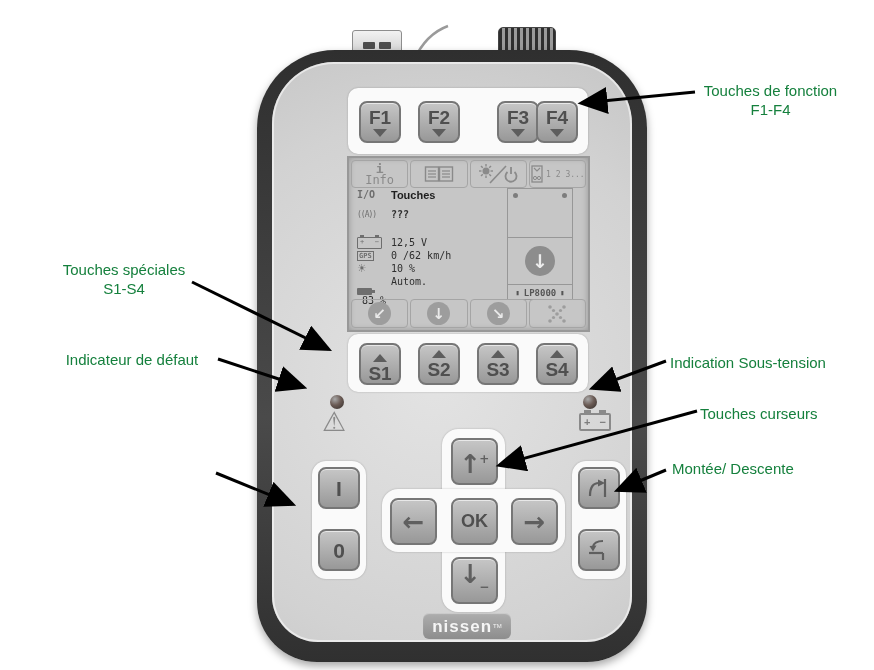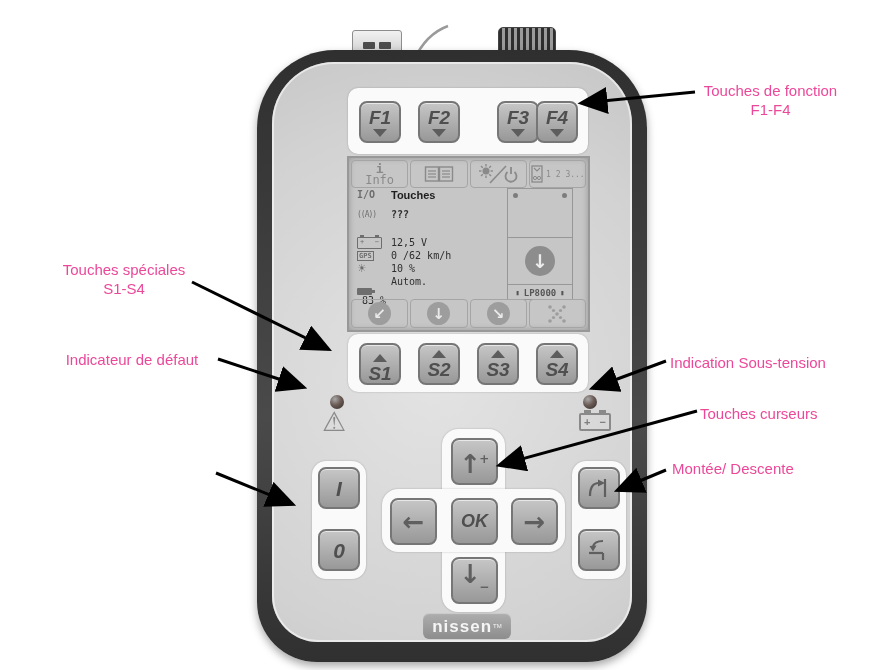--- a/index.html
+++ b/index.html
@@ -1,20 +1,20 @@
 <!DOCTYPE html>
 <html><head>
 <meta charset="utf-8">
 <style>
   html,body{margin:0;padding:0;background:#fff;}
   .canvas{position:relative;width:874px;height:670px;background:#fff;overflow:hidden;
           font-family:"Liberation Sans",sans-serif;color:#111;}
 
   
-  .ann{position:absolute;font-size:15px;line-height:19px;color:#ec4899;}
+  .ann{position:absolute;font-size:15px;line-height:19px;color:#15803d;}
   .ann.center{text-align:center;}
   svg.arrows{position:absolute;left:0;top:0;z-index:6;pointer-events:none;}
 
   
   .conn-left{position:absolute;left:352px;top:30px;width:48px;height:28px;background:linear-gradient(180deg,#f2f2f2,#c9c9c9);
              border:1px solid #8d8d8d;border-radius:3px;z-index:0;display:flex;gap:4px;justify-content:center;align-items:center;}
   .conn-left .slot{width:12px;height:7px;background:#4d4d4d;border-radius:1px;}
   .conn-right{position:absolute;left:498px;top:27px;width:56px;height:31px;border-radius:5px 5px 0 0;z-index:0;
               background:repeating-linear-gradient(90deg,#2e2e2e 0 3px,#9a9a9a 3px 6px);border:1px solid #444;}
   .antenna{position:absolute;left:404px;top:22px;z-index:0;}
@@ -30,21 +30,21 @@
 
   .panel{position:absolute;background:#fafafa;border-radius:10px;box-shadow:0 0 2px rgba(0,0,0,.25);}
   .fpanel{left:76px;top:26px;width:240px;height:66px;}
   .spanel{left:76px;top:272px;width:240px;height:58px;}
   .lpanel{left:40px;top:399px;width:54px;height:118px;border-radius:14px;}
   .udpanel{left:300px;top:399px;width:54px;height:118px;border-radius:14px;}
 
   .key{position:absolute;width:42px;height:42px;border:2px solid #767676;border-radius:8px;box-sizing:border-box;
        background:linear-gradient(180deg,#c6c6c6,#989898);display:flex;flex-direction:column;align-items:center;justify-content:center;
        color:#4f4f4f;font-weight:bold;cursor:pointer;box-shadow:inset 0 1px 0 rgba(255,255,255,.6);}
-  .key .klabel{font-size:19px;line-height:19px;font-style:italic;}
+  .key .klabel{font-size:19px;line-height:19px;}
   .tri-down{width:0;height:0;border-left:7px solid transparent;border-right:7px solid transparent;border-top:8px solid #5d5d5d;margin-top:2px;}
   .tri-up{width:0;height:0;border-left:7px solid transparent;border-right:7px solid transparent;border-bottom:8px solid #5d5d5d;margin-bottom:2px;}
 
   
   .screen{position:absolute;left:75px;top:94px;width:243px;height:176px;background:#c6c6c6;
           border:2px solid #989898;box-sizing:border-box;box-shadow:inset 0 0 6px rgba(0,0,0,.25);
           font-family:"DejaVu Sans Mono",monospace;color:#3a3a3a;}
   .softrow{position:absolute;left:2px;width:235px;display:flex;gap:2px;}
   .softrow .cell{flex:1;border:1px solid #a5a5a5;border-radius:4px;display:flex;align-items:center;justify-content:center;gap:2px;color:#8a8a8a;}
   .softrow.top{top:2px;height:28px;}

